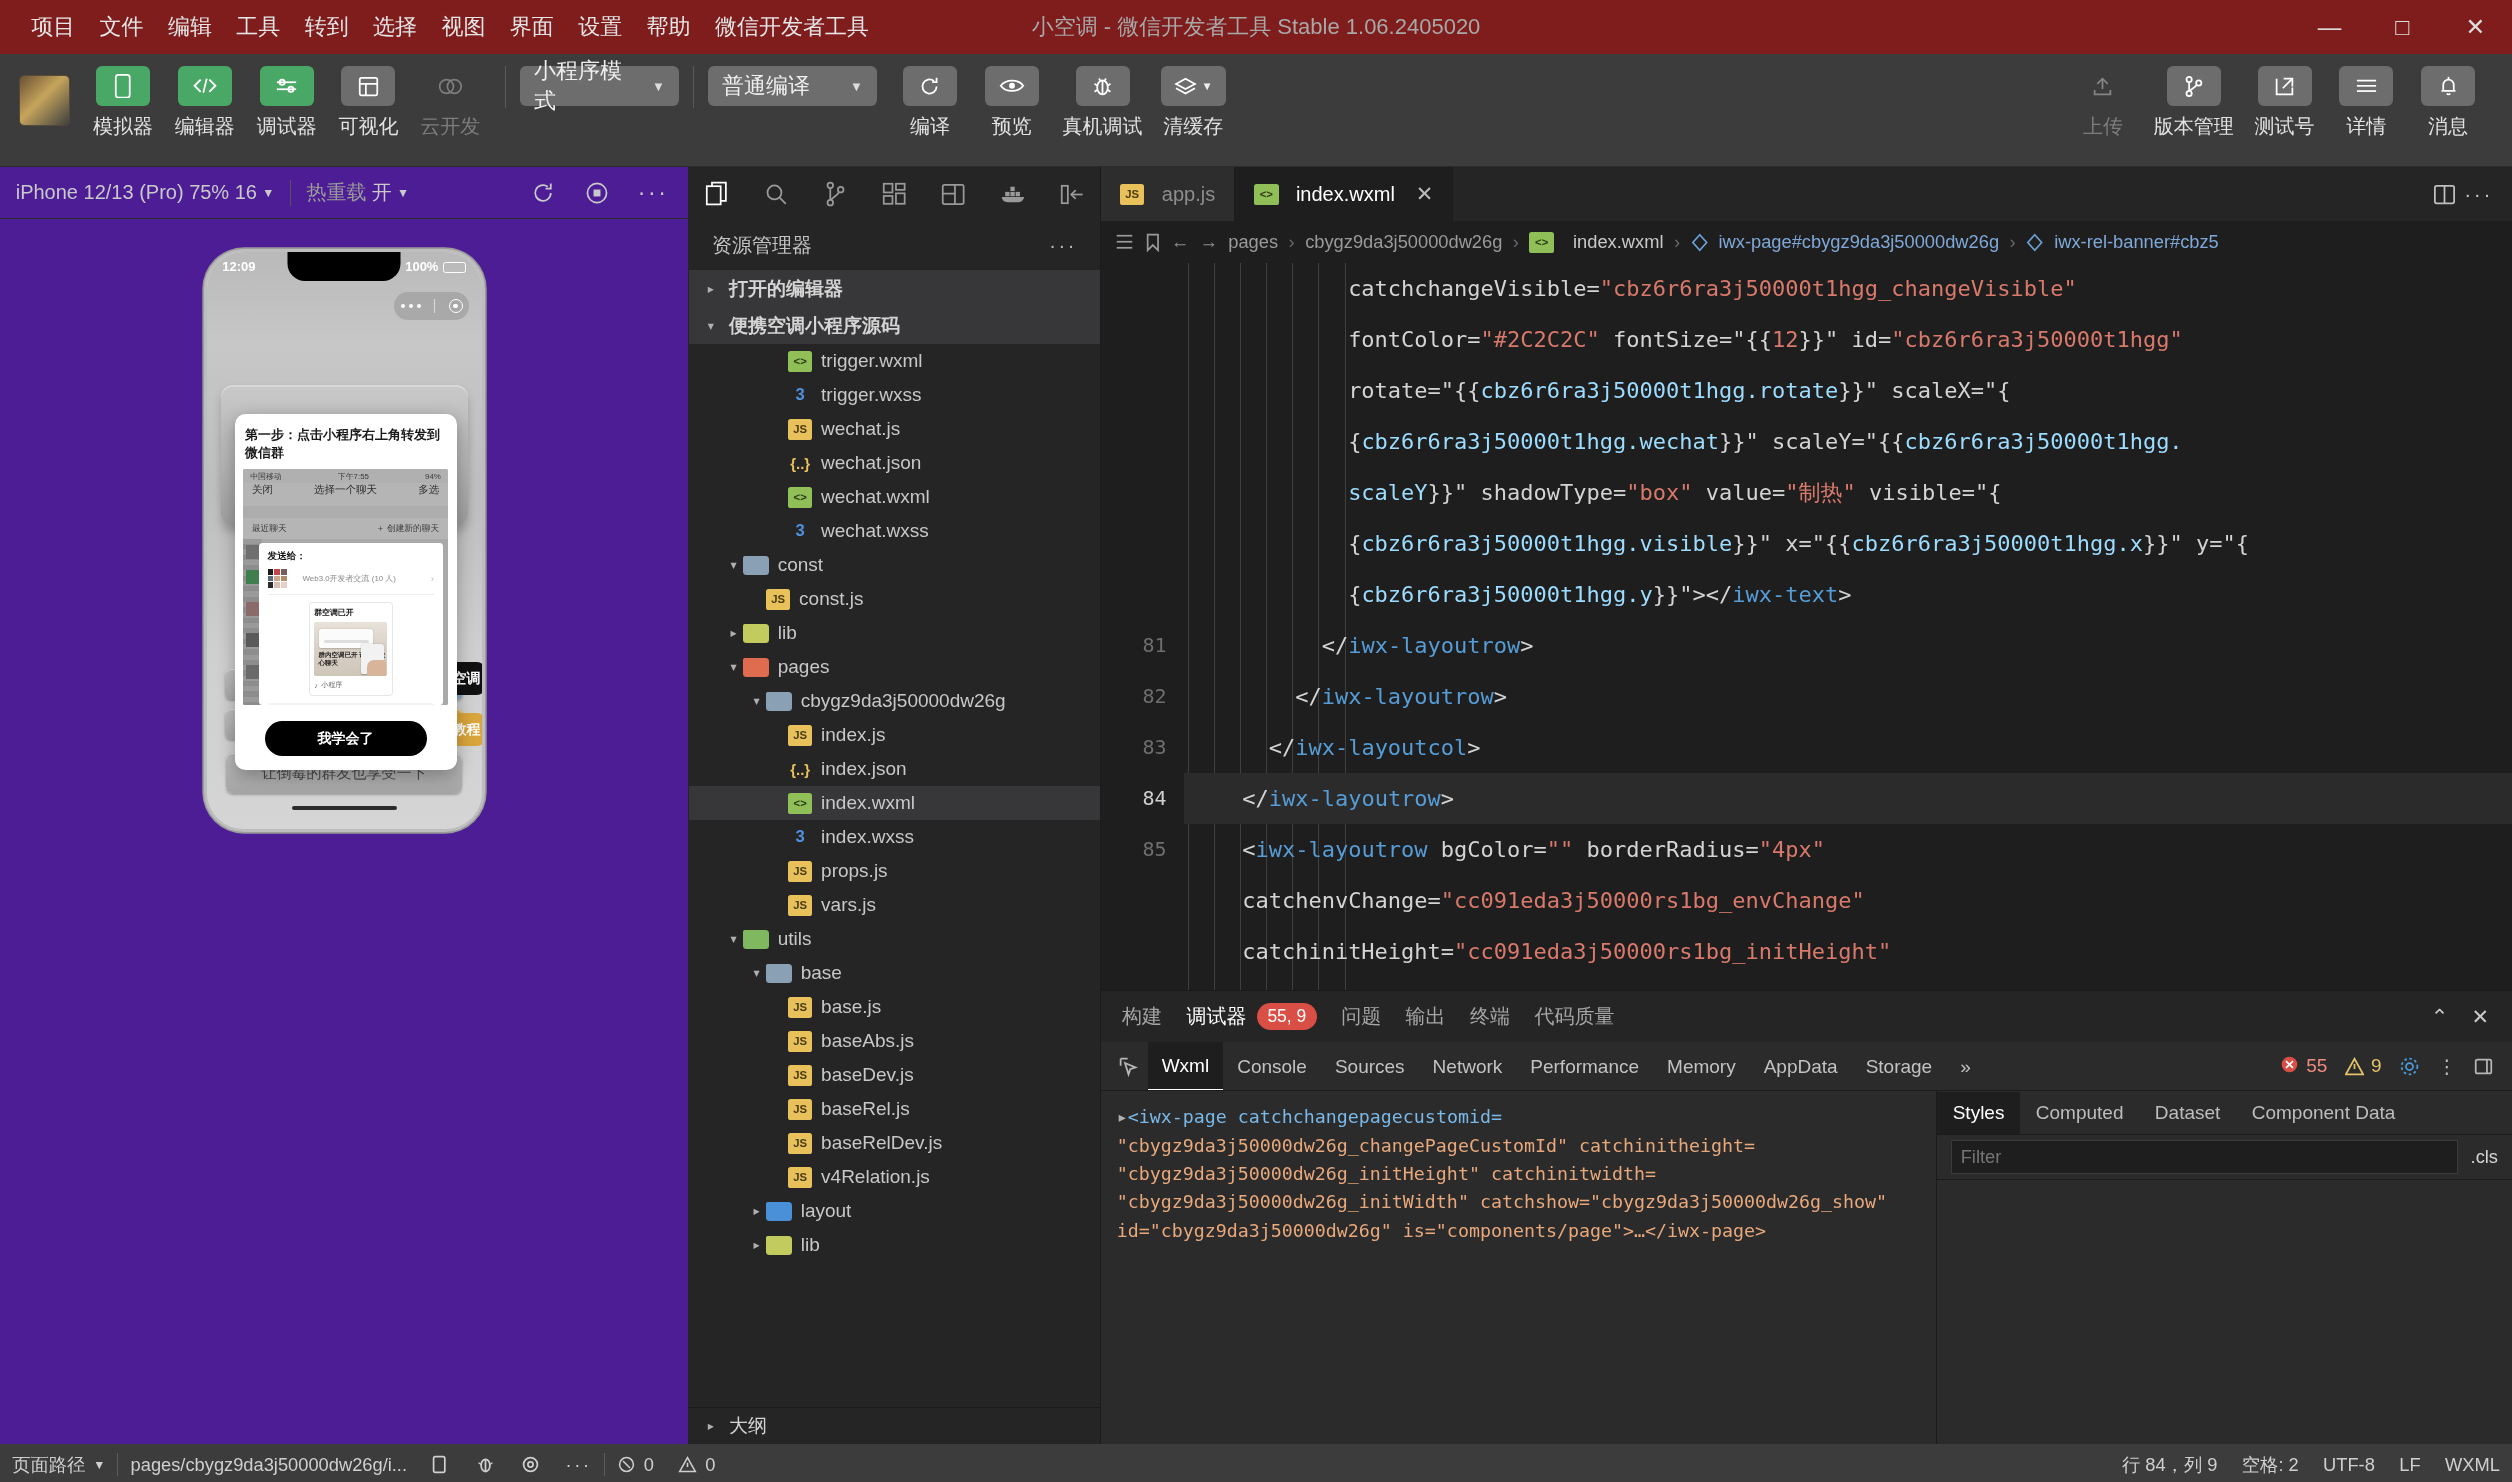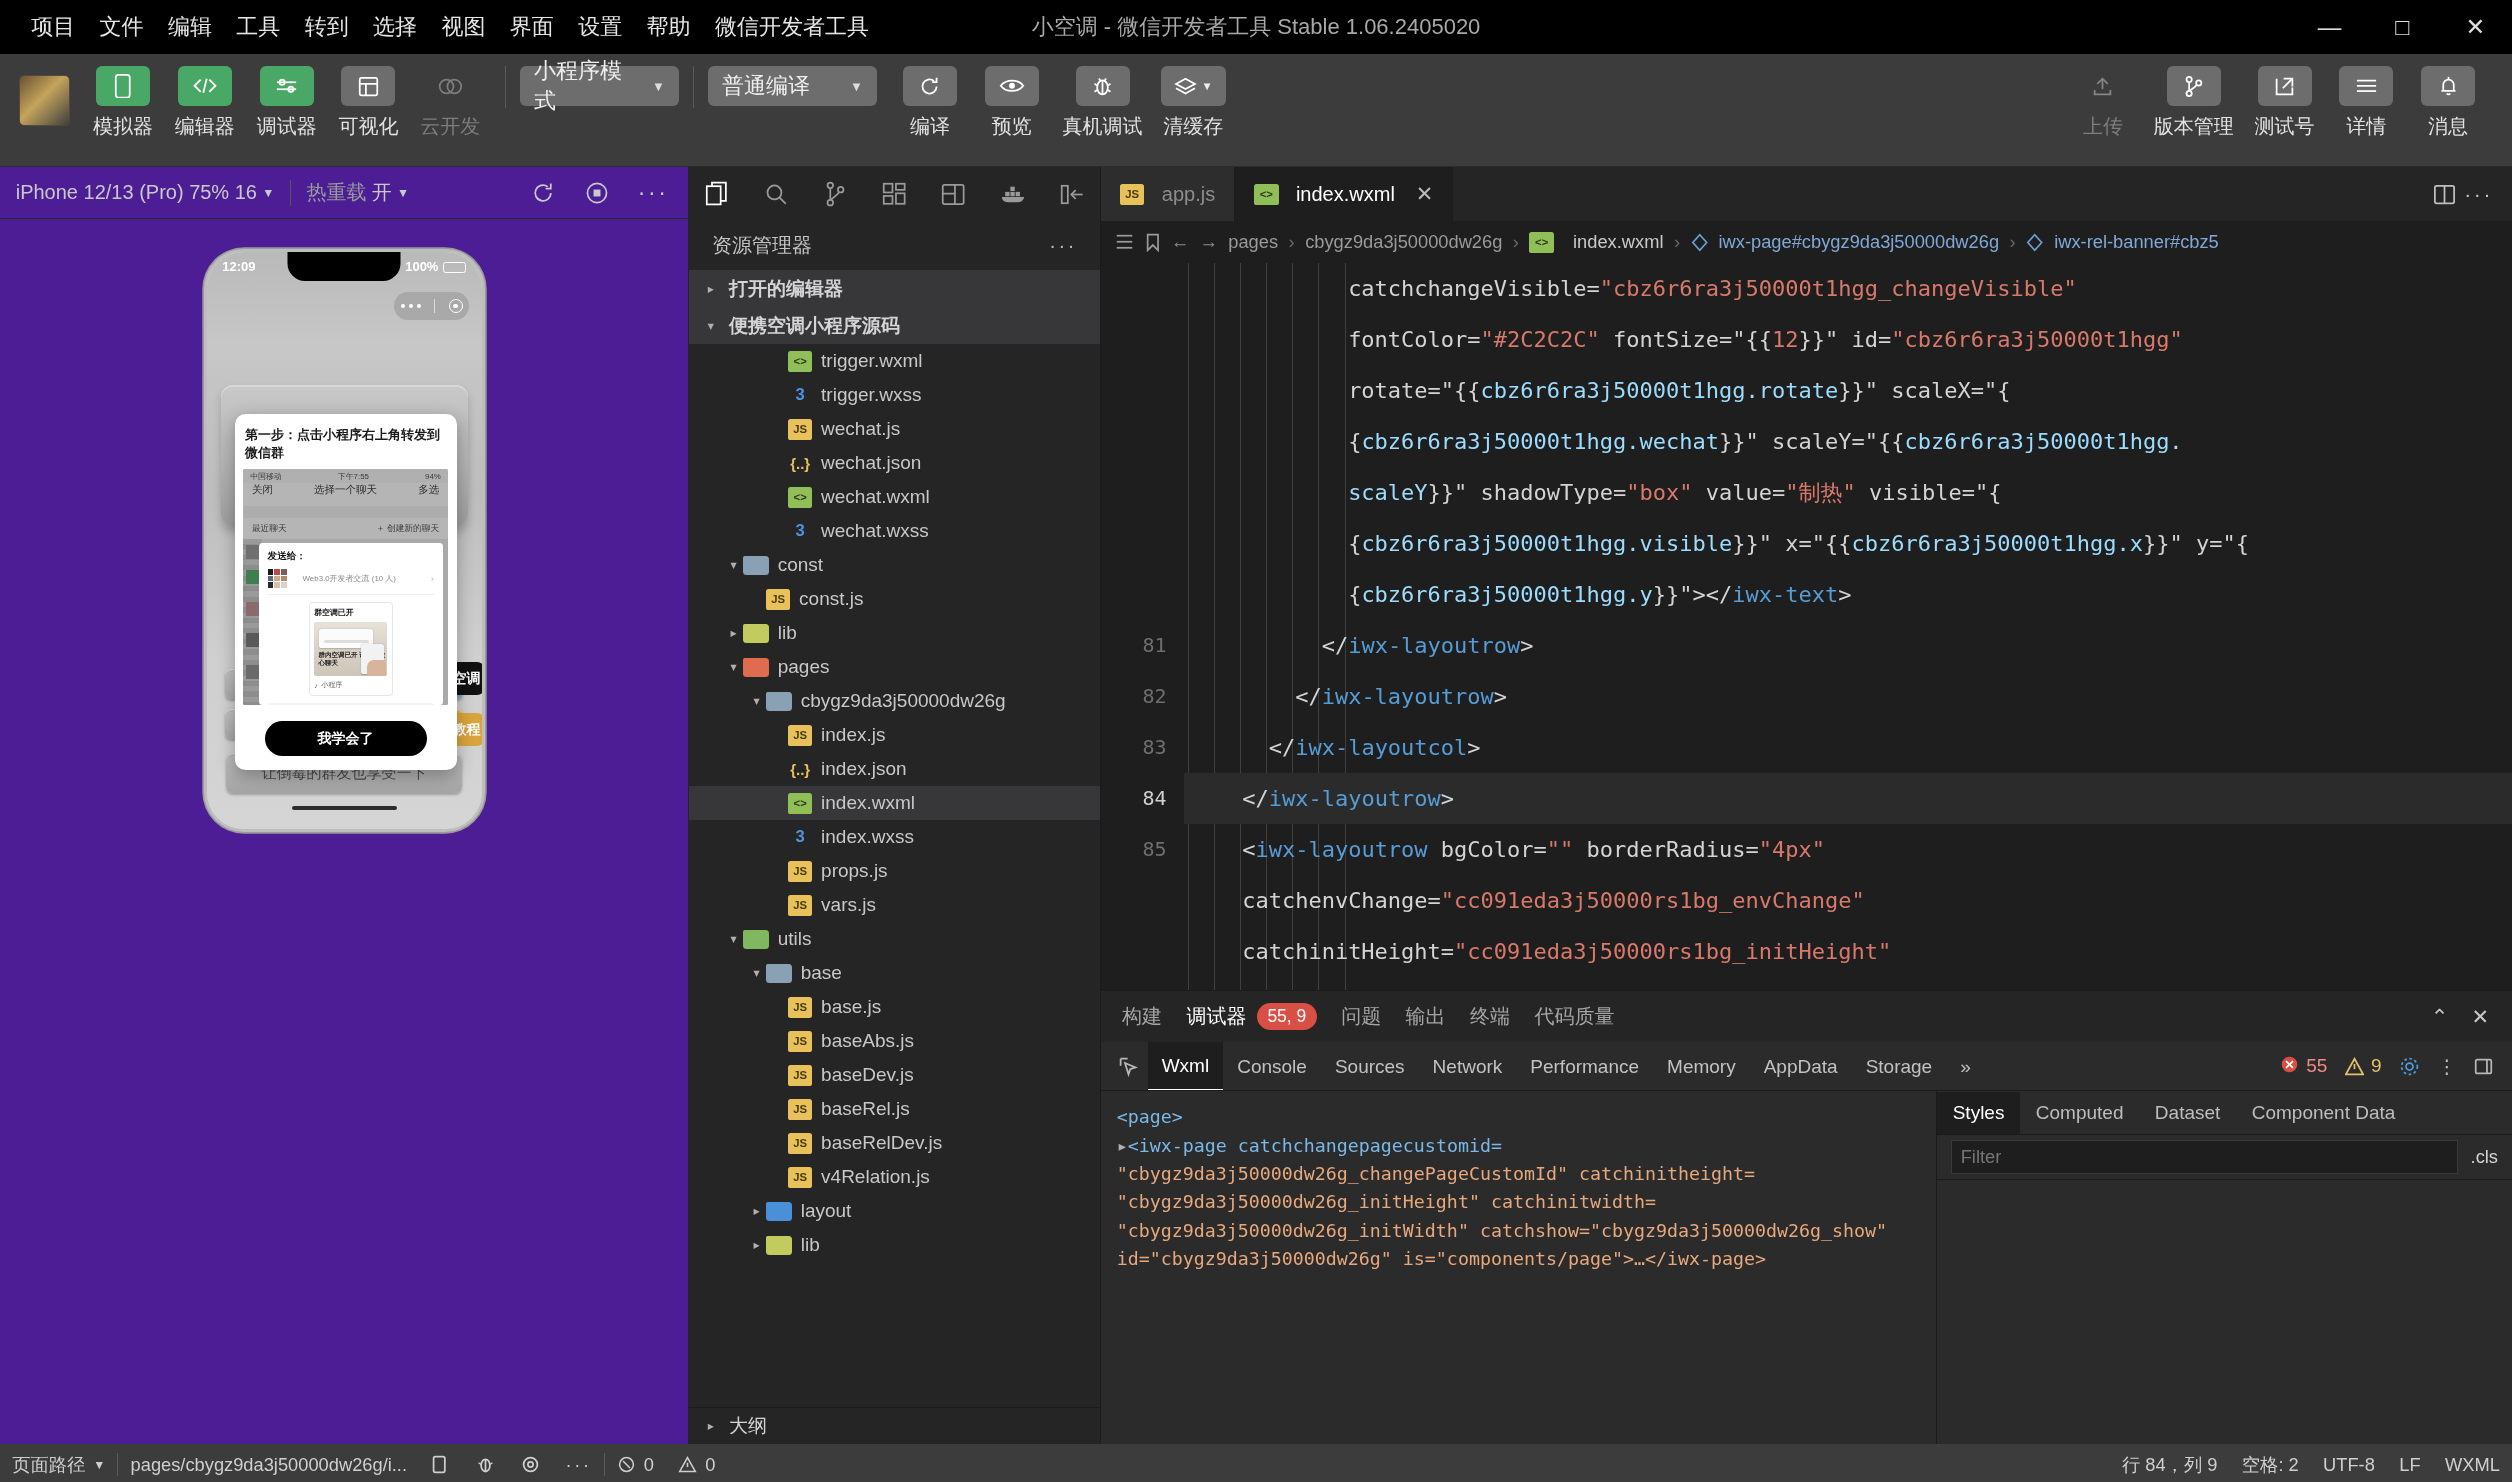--- a/index.html
+++ b/index.html
@@ -1,21 +1,21 @@
 <!DOCTYPE html>
 <html style="font-size:14px"><head>
 <meta charset="utf-8">
 <style>
   * { box-sizing: border-box; margin:0; padding:0; }
   html,body{ width:2512px; height:1483px; overflow:hidden; background:#1e1e1e;
     font-family:"Liberation Sans","DejaVu Sans",sans-serif; }
   body{ color:#ccc; font-size:21px; }
 
   
-  .titlebar{ height:54px; background:#000000; display:flex; align-items:center;
+  .titlebar{ height:54px; background:#7f1d1d; display:flex; align-items:center;
     position:relative; }
   .menu{ display:flex; align-items:center; gap:0px; padding-left:19px; }
   .menu>div{ padding:3.5px 12.2px; font-size:22px; color:#e6e6e6; white-space:nowrap; }
   .wintitle{ position:absolute; left:0; right:0; text-align:center;
     font-size:22px; color:#a8a8a8; pointer-events:none; }
   .wincontrols{ margin-left:auto; display:flex; height:100%; }
   .wincontrols>div{ width:73px; display:flex; align-items:center; justify-content:center;
     color:#ddd; font-size:23.6px; }
 
   
@@ -1037,21 +1037,20 @@
                 <svg width="19" height="19" viewBox="0 0 22 22">
                   <rect x="2" y="3" width="18" height="16" rx="2" fill="none" stroke="#b8b8b8" stroke-width="2"></rect>
                   <line x1="15" y1="3" x2="15" y2="19" stroke="#b8b8b8" stroke-width="2"></line>
                 </svg>
               </span>
           </span>
         </div>
 
         <div class="dt-body">
           <div class="dt-dom">
-            <div><span class="dom-tag">&lt;page&gt;</span></div>
             <div><span style="color:#b0b0b0">▸</span><span class="dom-tag">&lt;iwx-page catchchangepagecustomid=</span></div>
             <div><span class="dom-val">"cbygz9da3j50000dw26g_changePageCustomId" catchinitheight=</span></div>
             <div><span class="dom-val">"cbygz9da3j50000dw26g_initHeight" catchinitwidth=</span></div>
             <div><span class="dom-val">"cbygz9da3j50000dw26g_initWidth" catchshow="cbygz9da3j50000dw26g_show"</span></div>
             <div><span class="dom-val">id="cbygz9da3j50000dw26g" is="components/page"&gt;…&lt;/iwx-page&gt;</span></div>
           </div>
 
           <div class="dt-side">
             <div class="side-tabs">
               <span class="t active">Styles</span>

